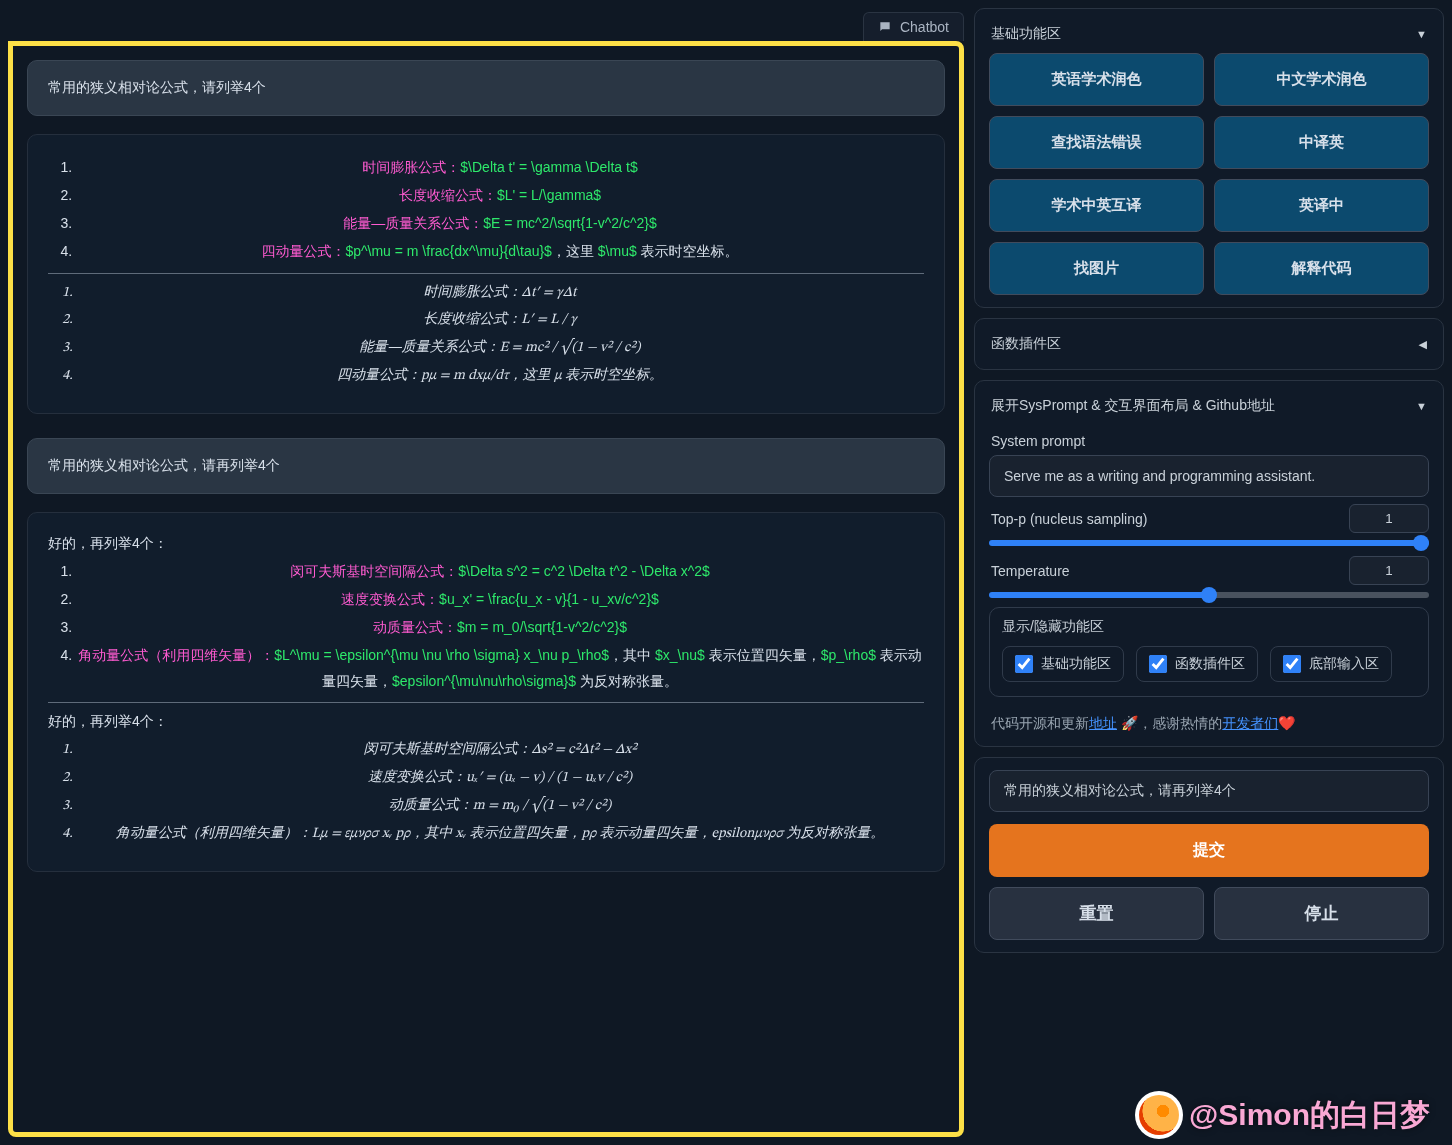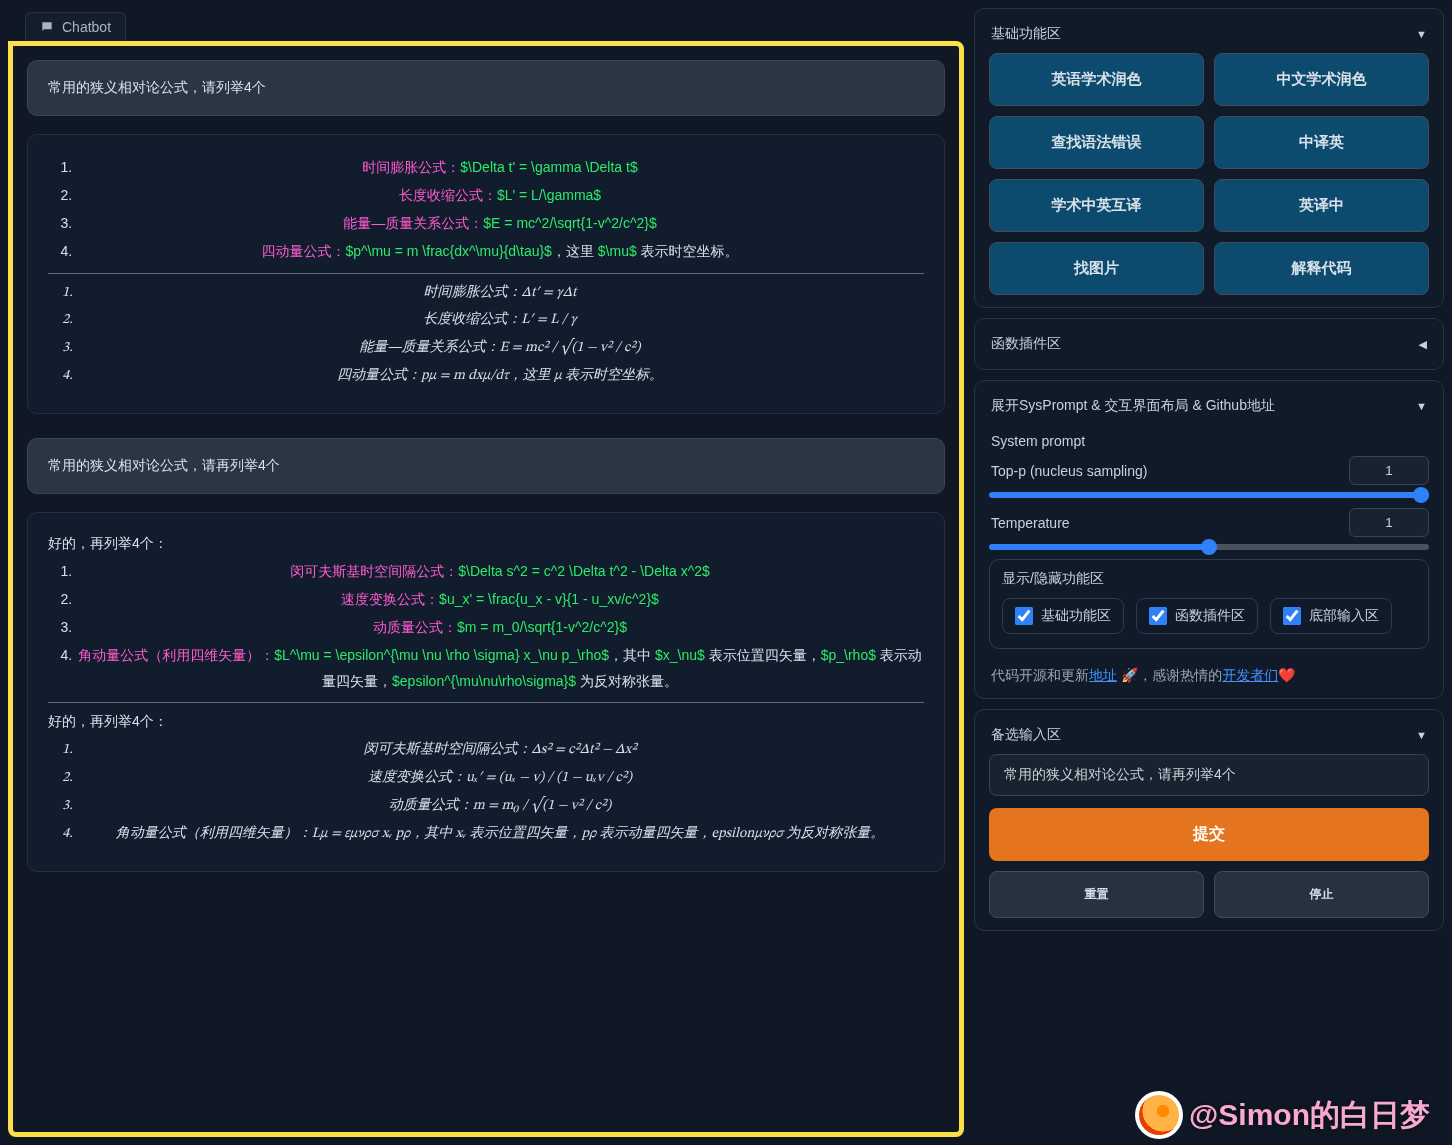--- a/index.html
+++ b/index.html
@@ -13,21 +13,21 @@
   .app {
     display: flex;
     width: 1452px;
     height: 1145px;
     padding: 8px;
     gap: 10px;
   }
   .left-col { flex: 1; display: flex; flex-direction: column; min-width: 0; }
   .right-col { width: 470px; display: flex; flex-direction: column; gap: 10px; }
 
-  .tab-bar { display: flex; padding: 4px 0 0 17px; }
+  .tab-bar { display: flex; padding: 4px 0 0 17px; justify-content: flex-end; }
   .tab {
     border: 1px solid #2a3442;
     border-bottom: none;
     border-radius: 6px 6px 0 0;
     padding: 6px 14px;
     background: #151e2c;
     color: #aab4c2;
     display: flex; align-items: center; gap: 8px;
   }
   .tab .icon { width: 14px; height: 14px; fill: #aab4c2; }
@@ -169,21 +169,21 @@
   .credits a { color:#4593ff; text-decoration: underline; }
 
   .submit-btn {
     width:100%; background:#e5741e; border:none; color:#fff;
     padding:16px; border-radius:8px; font-size:16px; font-weight:600;
     cursor:pointer; margin-top:12px;
   }
   .bottom-row { display:flex; gap:10px; margin-top:10px; }
   .ghost-btn {
     flex:1; background:#283140; border:1px solid #414b5c; color:#d8e0ea;
-    padding:14px; border-radius:8px; font-size:12px; font-weight:600; cursor:pointer;
+    padding:14px; border-radius:8px; font-size:17px; font-weight:600; cursor:pointer;
   }
 
   .watermark {
     position: fixed;
     right: 22px; bottom: 6px;
     display:flex; align-items:center; gap:6px;
     color: #f9a8d4; font-size: 30px; font-weight:600;
     text-shadow: 0 0 6px rgba(0,0,0,.6);
     pointer-events:none;
   }
@@ -287,20 +287,21 @@
       </div>
     </div>
 
     <div class="panel">
       <div class="panel-header">
         <span>展开SysPrompt &amp; 交互界面布局 &amp; Github地址</span>
         <span class="chev down"></span>
       </div>
 
       <div class="field-label">System prompt</div>
+      <input class="text-input" value="Serve me as a writing and programming assistant." style="">
 
       <div class="slider-label-row">
         <div class="field-label">Top-p (nucleus sampling)</div>
         <input class="slider-val" value="1" style="">
       </div>
       <input type="range" min="0" max="1" step="0.01" value="1" class="range full" style="">
 
       <div class="slider-label-row">
         <div class="field-label">Temperature</div>
         <input class="slider-val" value="1" style="">
@@ -324,24 +325,20 @@
           </label>
         </div>
       </div>
 
       <div class="credits">
         <span>代码开源和更新</span><a href="#">地址</a><span> 🚀，感谢热情的</span><a href="#">开发者们</a><span>❤️</span>
       </div>
     </div>
 
     <div class="panel">
-      <div class="panel-header">
-        <span>备选输入区</span>
-        <span class="chev down"></span>
-      </div>
       <input class="text-input" value="常用的狭义相对论公式，请再列举4个" style="">
       <button class="submit-btn">提交</button>
       <div class="bottom-row">
         <button class="ghost-btn">重置</button>
         <button class="ghost-btn">停止</button>
       </div>
     </div>
 
   </div>
 </div>

